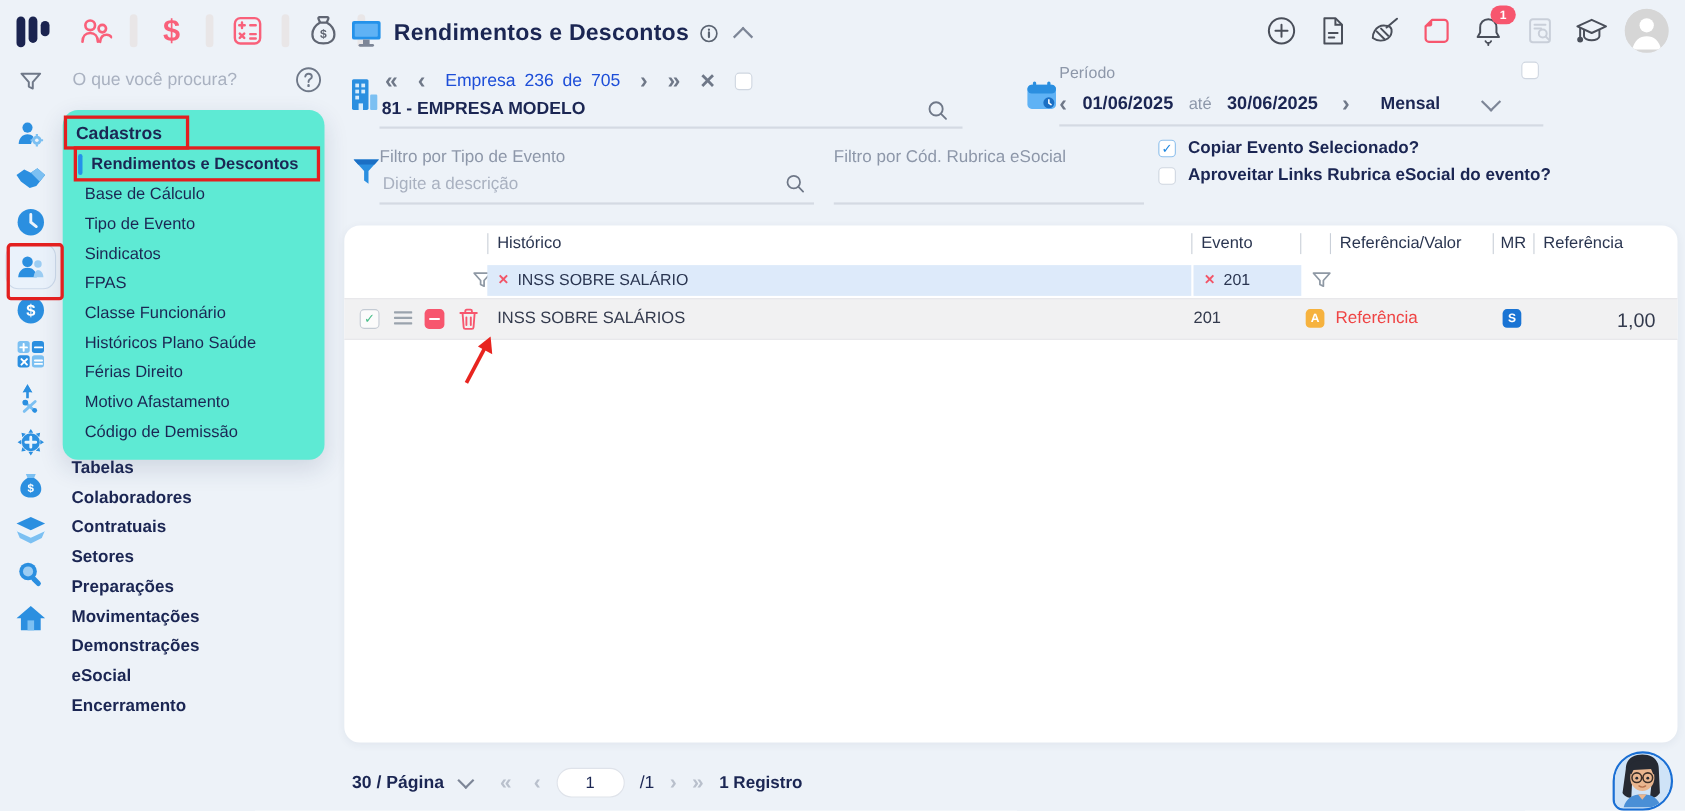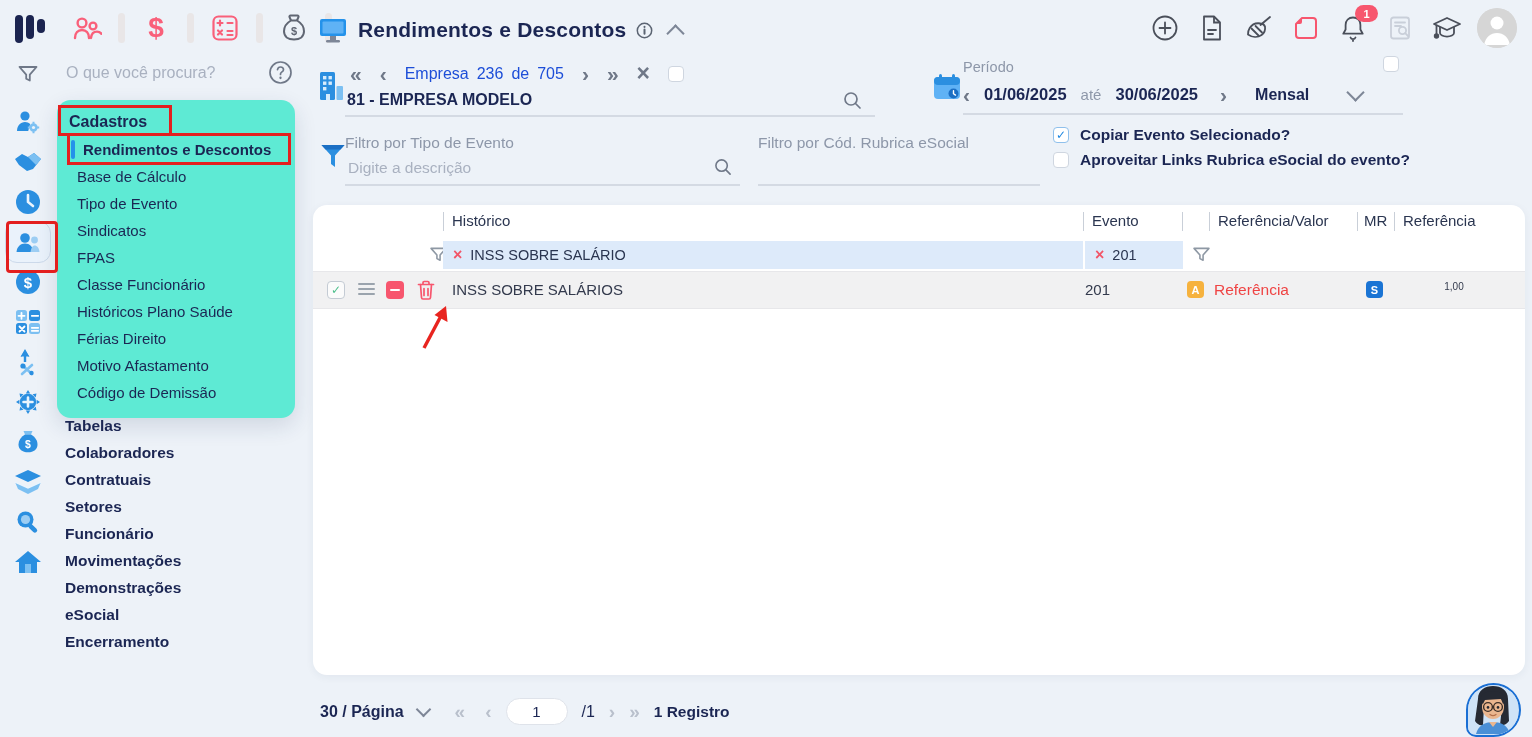--- a/index.html
+++ b/index.html
@@ -302,21 +302,21 @@
   <div class="mi">Férias Direito</div>
   <div class="mi">Motivo Afastamento</div>
   <div class="mi">Código de Demissão</div>
 </div>
 
 <div class="abs" style="left:65px;top:412px">
   <div class="section">Tabelas</div>
   <div class="section">Colaboradores</div>
   <div class="section">Contratuais</div>
   <div class="section">Setores</div>
-  <div class="section">Funcionário</div>
+  <div class="section">Preparações</div>
   <div class="section">Movimentações</div>
   <div class="section">Demonstrações</div>
   <div class="section">eSocial</div>
   <div class="section">Encerramento</div>
 </div>
 
 <div class="abs" style="left:316px;top:70px">
   <svg width="30" height="32" viewBox="0 0 30 32">
     <rect x="4" y="2" width="15" height="28" rx="1.5" fill="#2b8fe0"></rect>
     <rect x="7" y="6" width="3.4" height="3.4" fill="#d7ecfc"></rect>
@@ -459,21 +459,21 @@
         <path d="M1.5 4.5h15M6 4.5V2.8c0-.7.5-1.3 1.2-1.3h3.6c.7 0 1.2.6 1.2 1.3v1.7"></path>
         <path d="M3.5 4.5l1 13c.05.8.7 1.5 1.5 1.5h6c.8 0 1.45-.7 1.5-1.5l1-13"></path>
         <path d="M7 8.5v7M11 8.5v7"></path>
       </svg>
     </span>
     <span class="abs" style="left:139px;top:9px;font-size:15px;color:#333a4d">INSS SOBRE SALÁRIOS</span>
     <span class="abs" style="left:720px;top:9px;width:77px;text-align:right;font-size:15px;color:#333a4d">201</span>
     <span class="abs bsq" style="left:874px;top:9px;background:#f6b23e">A</span>
     <span class="abs" style="left:901px;top:9px;font-size:15.5px;color:#ef4444">Referência</span>
     <span class="abs bsq" style="left:1053px;top:9px;background:#1a74d4">S</span>
-    <span class="abs" style="left:1090px;top:9px;width:102px;text-align:center;font-size:10px;color:#333a4d">1,00</span>
+    <span class="abs" style="left:1090px;top:9px;width:102px;text-align:right;font-size:18px;color:#333a4d">1,00</span>
   </div>
 </div>
 
 <div class="ann" style="left:6px;top:221px;width:46px;height:46px;border-radius:4px"></div>
 <div class="ann" style="left:58px;top:105px;width:108px;height:25px"></div>
 <div class="ann" style="left:67px;top:133px;width:218px;height:26px"></div>
 <svg class="abs" style="left:410px;top:298px" width="45" height="55">
   <line x1="14" y1="50" x2="32" y2="16" stroke="#e8241f" stroke-width="3.4"></line>
   <polygon points="36,8 37.5,24 24.5,17" fill="#e8241f"></polygon>
 </svg>

